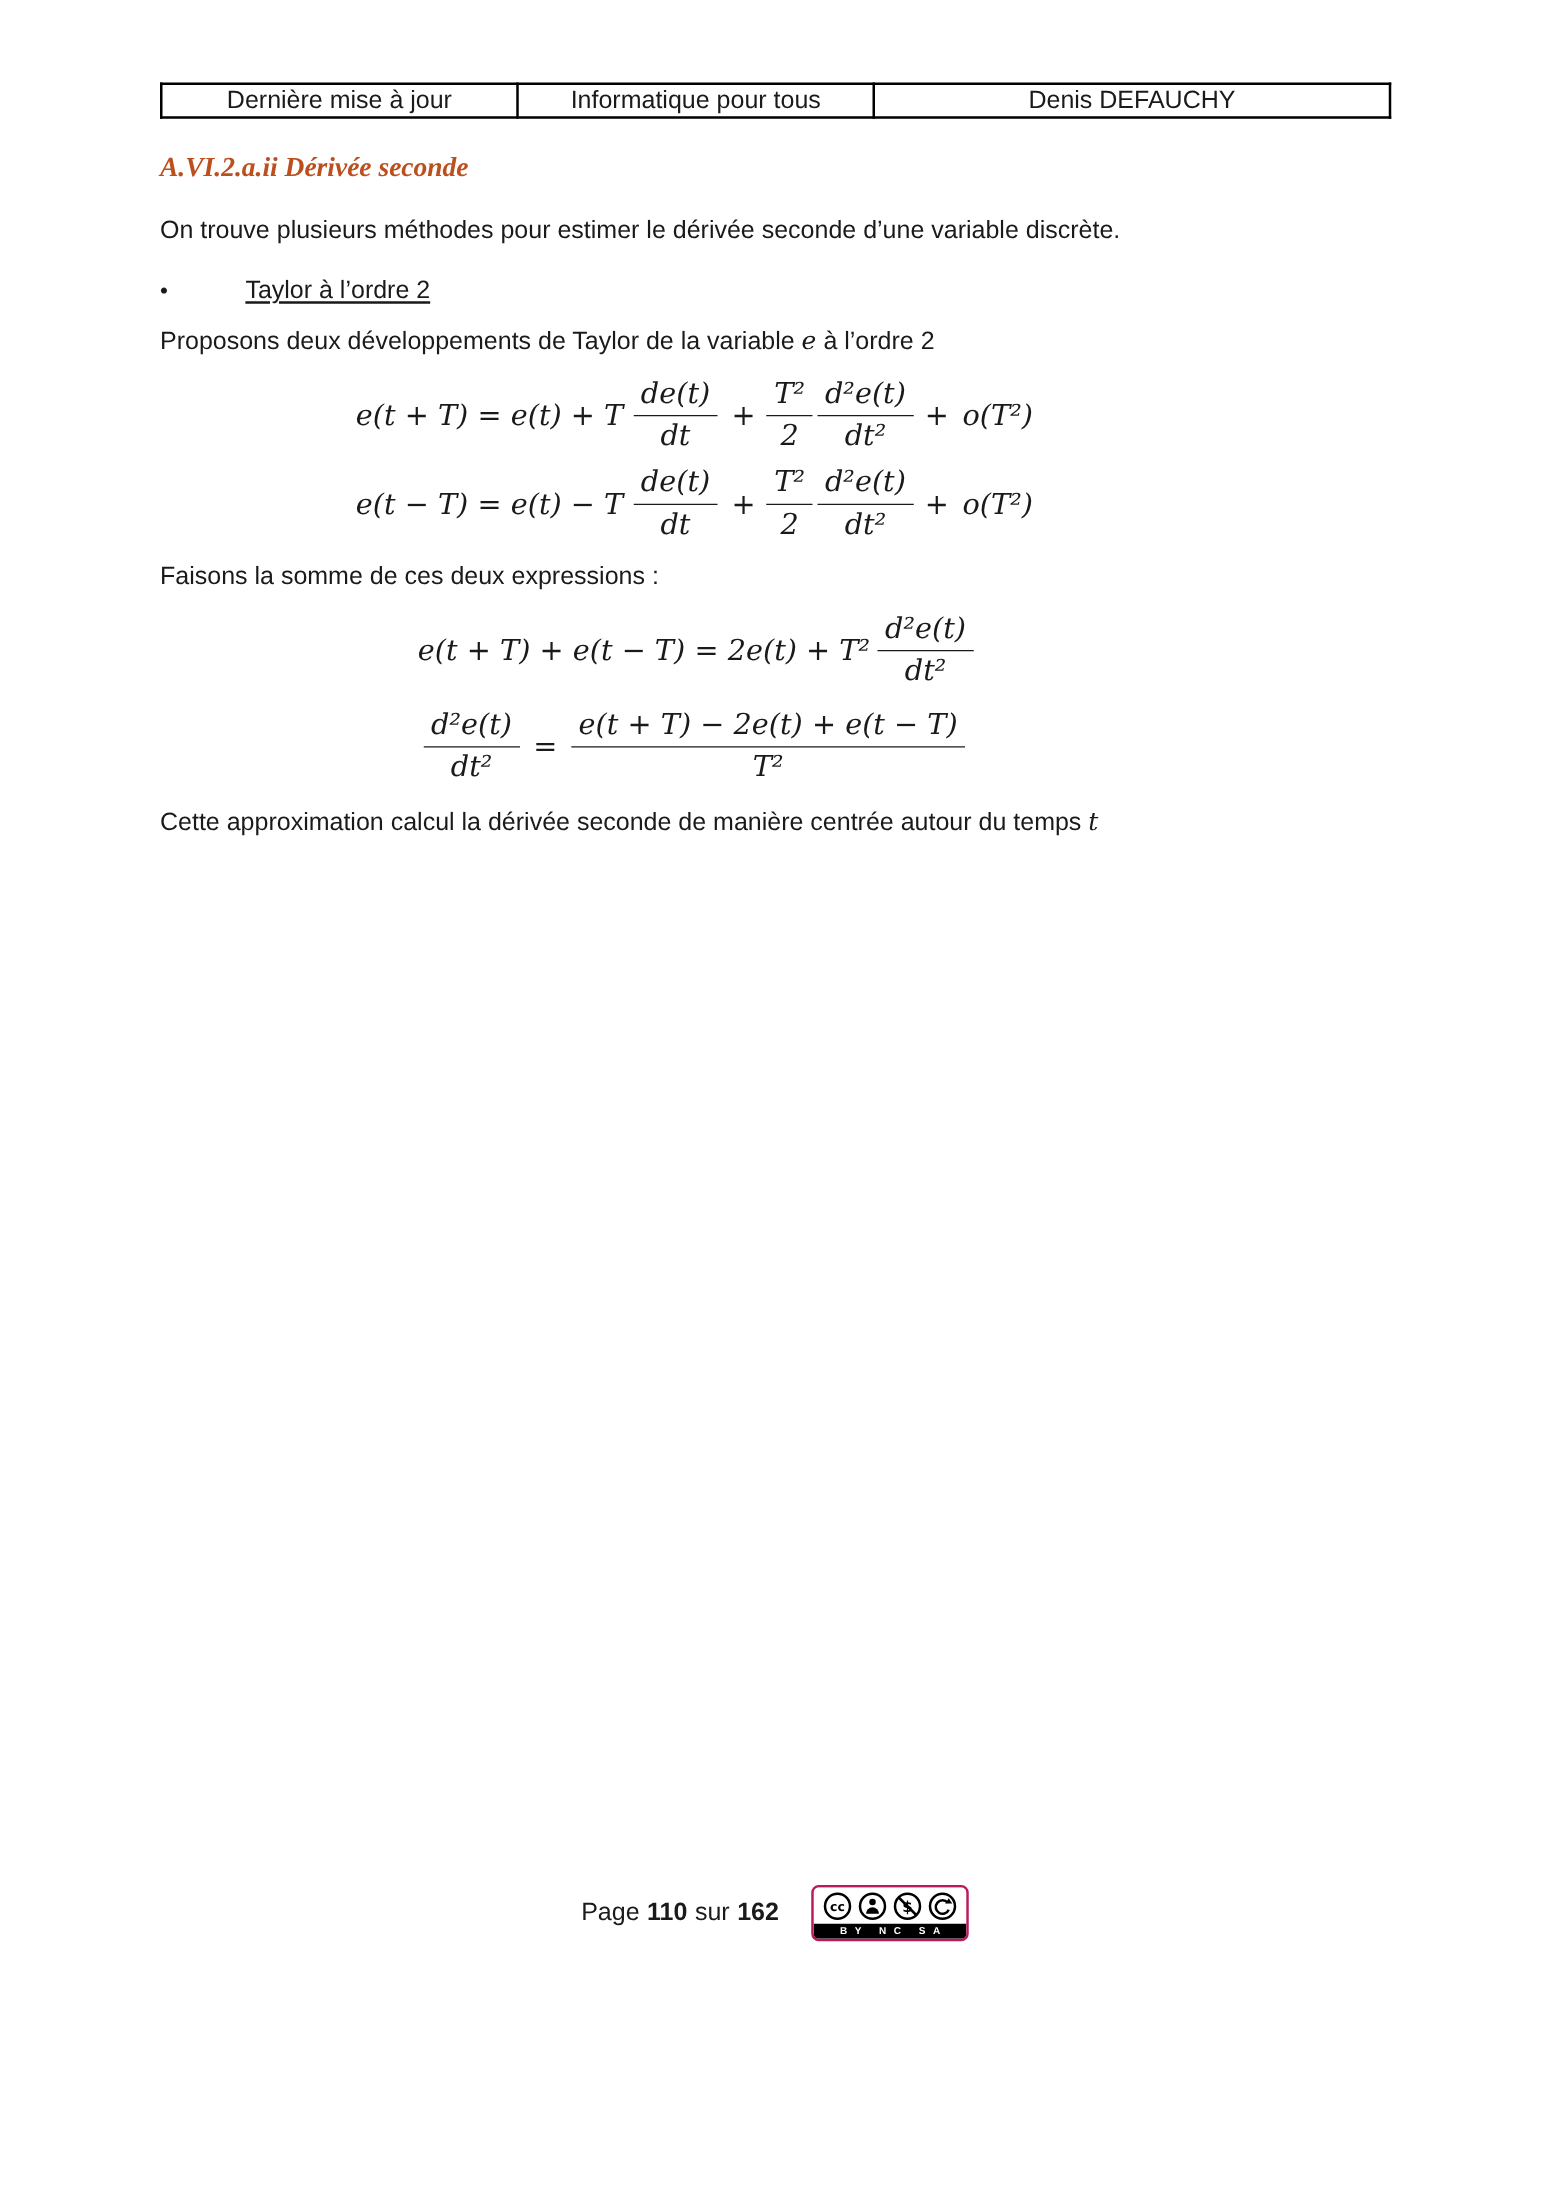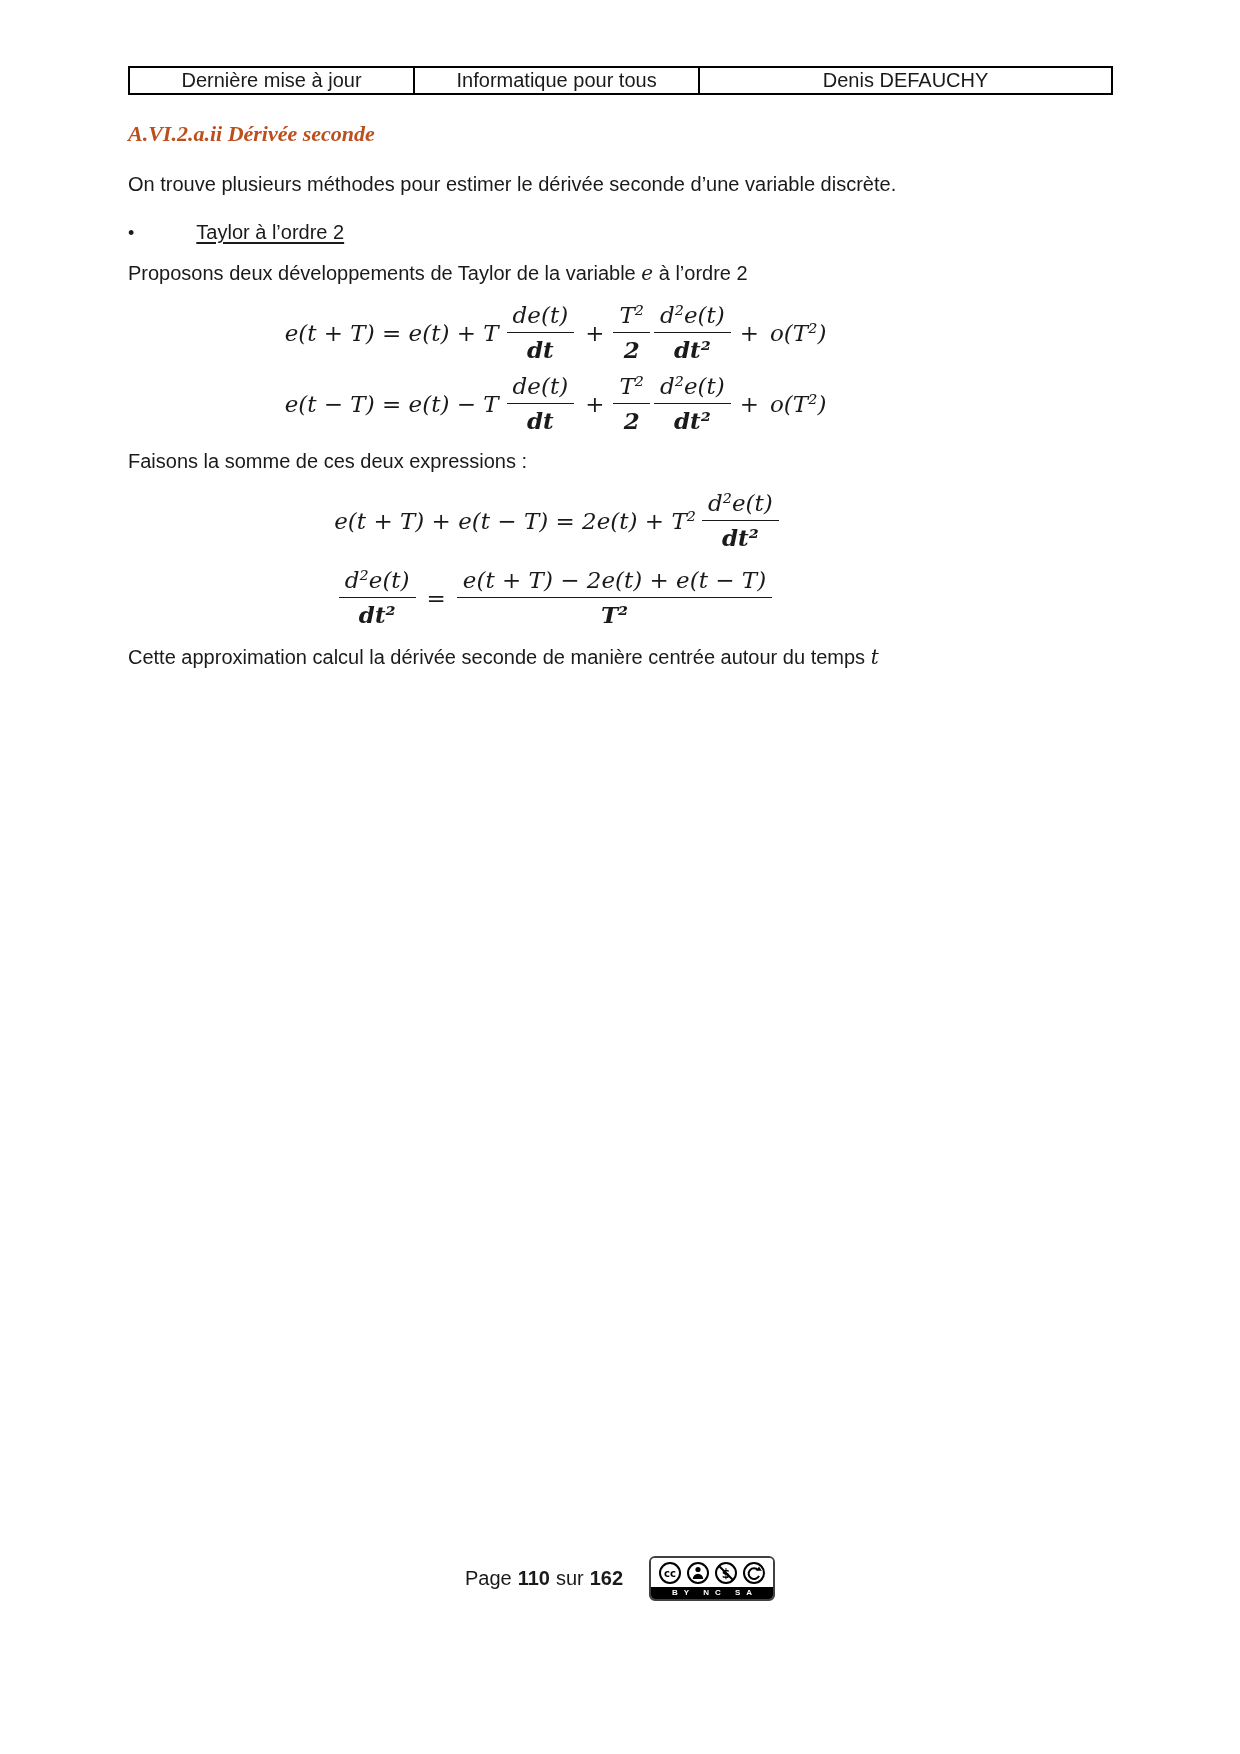--- a/index.html
+++ b/index.html
@@ -99,44 +99,43 @@
     line-height:27px;
   }
   .frac .num{
     padding:0 6px 3px;
     border-bottom:1.7px solid var(--text-color,#1a1a1a);
     white-space:nowrap;
   }
   .frac .den{
     padding:3px 6px 0;
     white-space:nowrap;
-    font-weight:bold;
   }
 
   
   .footer{
     position:absolute;
     left:0;right:0;
-    top:1556px;
+    top:1508px;
     display:flex;
     justify-content:center;
     align-items:center;
     gap:26px;
   }
   .page-indicator{
     font-size:20px;
     display:flex;
     gap:6px;
     align-items:baseline;
   }
   .page-indicator .b{font-weight:bold;}
   .cc-badge{
     display:inline-flex;
     flex-direction:column;
-    border:2px solid #404040;
+    border:2px solid #be185d;
     border-radius:6px;
     overflow:hidden;
     background:#fff;
   }
   .cc-icons{
     display:flex;
     align-items:center;
     justify-content:center;
     gap:4px;
     padding:3px 7px 2px;

